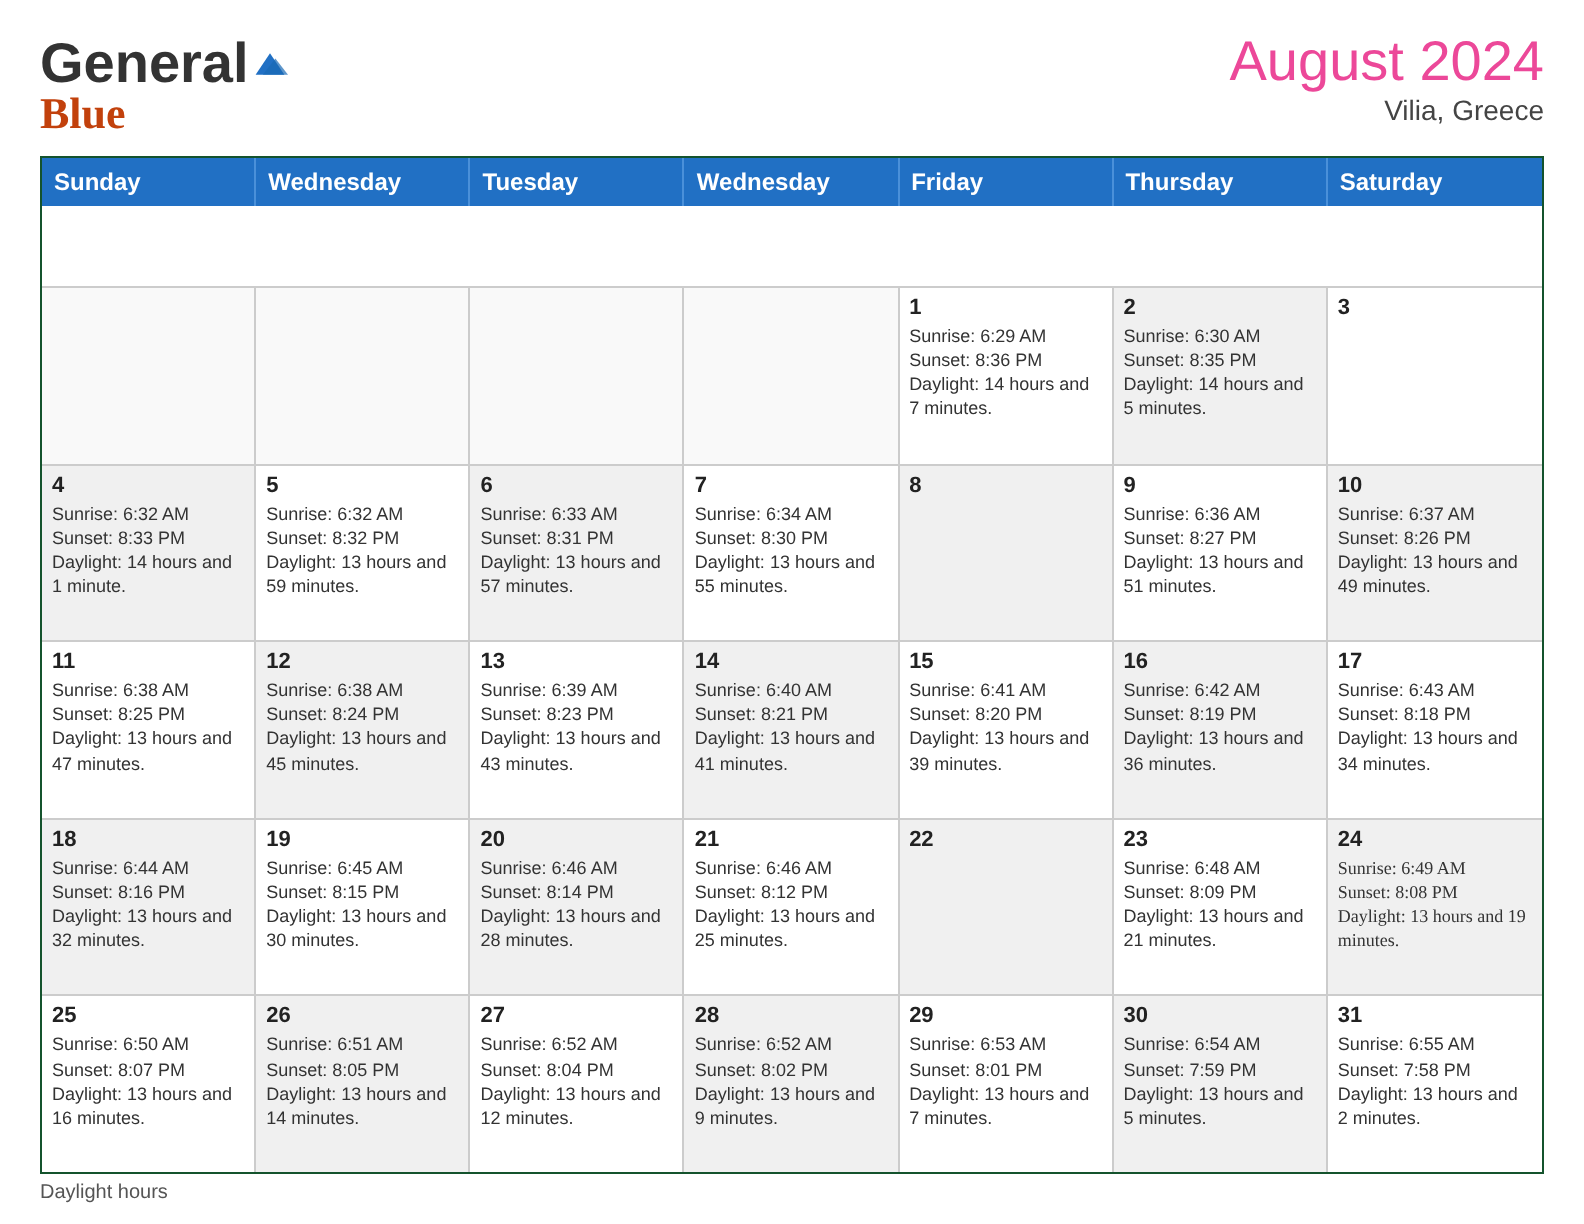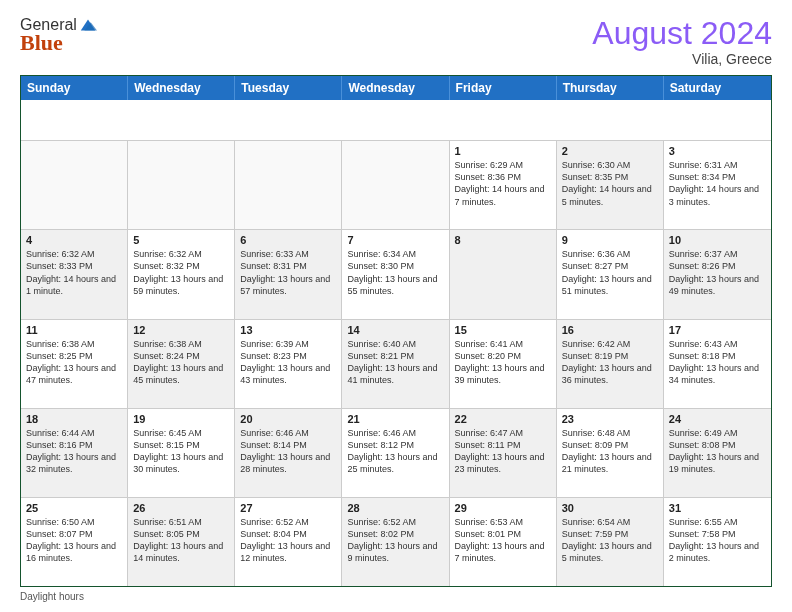--- a/index.html
+++ b/index.html
@@ -24,41 +24,41 @@
       margin-bottom: 8px;
     }
     .logo {
       display: flex;
       flex-direction: column;
       align-items: flex-start;
     }
     .logo-text {
       display: flex;
       align-items: center;
-      font-size: 16px;
-      font-weight: normal;
+      font-size: 28px;
+      font-weight: bold;
     }
     .logo-general {
       color: #333;
     }
     .logo-blue {
       color: #1a6ab5;
     }
     .logo-icon {
       width: 18px;
       height: 18px;
       margin-left: 2px;
     }
     .title-area {
       text-align: right;
     }
     .month-year {
-      font-size: 32px;
+      font-size: 28px;
       font-weight: normal;
-      color: #8b5cf6;
+      color: #ec4899;
       line-height: 1.1;
       text-align: right;
     }
     .location {
       font-size: 14px;
       color: #444;
     }
     .calendar {
       flex: 1;
       display: flex;
@@ -175,23 +175,20 @@
 Daylight: 14 hours and 7 minutes.</div>
           </div>
           <div class="cal-cell shaded">
             <div class="day-number">2</div>
             <div class="cell-text" style="white-space: pre-wrap;">Sunrise: 6:30 AM
 Sunset: 8:35 PM
 Daylight: 14 hours and 5 minutes.</div>
           </div>
           <div class="cal-cell">
             <div class="day-number">3</div>
-            <div class="cell-text" style="white-space: pre-wrap;">Sunrise: 6:31 AM
-Sunset: 8:34 PM
-Daylight: 14 hours and 3 minutes.</div>
           </div>
         </div>
         <div class="cal-row">
           <div class="cal-cell shaded">
             <div class="day-number">4</div>
             <div class="cell-text" style="white-space: pre-wrap;">Sunrise: 6:32 AM
 Sunset: 8:33 PM
 Daylight: 14 hours and 1 minute.</div>
           </div>
           <div class="cal-cell">
@@ -292,33 +289,30 @@
 Daylight: 13 hours and 28 minutes.</div>
           </div>
           <div class="cal-cell">
             <div class="day-number">21</div>
             <div class="cell-text" style="white-space: pre-wrap;">Sunrise: 6:46 AM
 Sunset: 8:12 PM
 Daylight: 13 hours and 25 minutes.</div>
           </div>
           <div class="cal-cell shaded">
             <div class="day-number">22</div>
-            <div class="cell-text" style="white-space: pre-wrap;">Sunrise: 6:47 AM
-Sunset: 8:11 PM
-Daylight: 13 hours and 23 minutes.</div>
           </div>
           <div class="cal-cell">
             <div class="day-number">23</div>
             <div class="cell-text" style="white-space: pre-wrap;">Sunrise: 6:48 AM
 Sunset: 8:09 PM
 Daylight: 13 hours and 21 minutes.</div>
           </div>
           <div class="cal-cell shaded">
             <div class="day-number">24</div>
-            <div class="cell-text" style="white-space: pre-wrap;">Sunrise: 6:49 AM
+            <div class="cell-text" style="white-space: pre-wrap; font-family: Liberation Serif, serif;">Sunrise: 6:49 AM
 Sunset: 8:08 PM
 Daylight: 13 hours and 19 minutes.</div>
           </div>
         </div>
         <div class="cal-row">
           <div class="cal-cell">
             <div class="day-number">25</div>
             <div class="cell-text" style="white-space: pre-wrap;">Sunrise: 6:50 AM
 Sunset: 8:07 PM
 Daylight: 13 hours and 16 minutes.</div>

